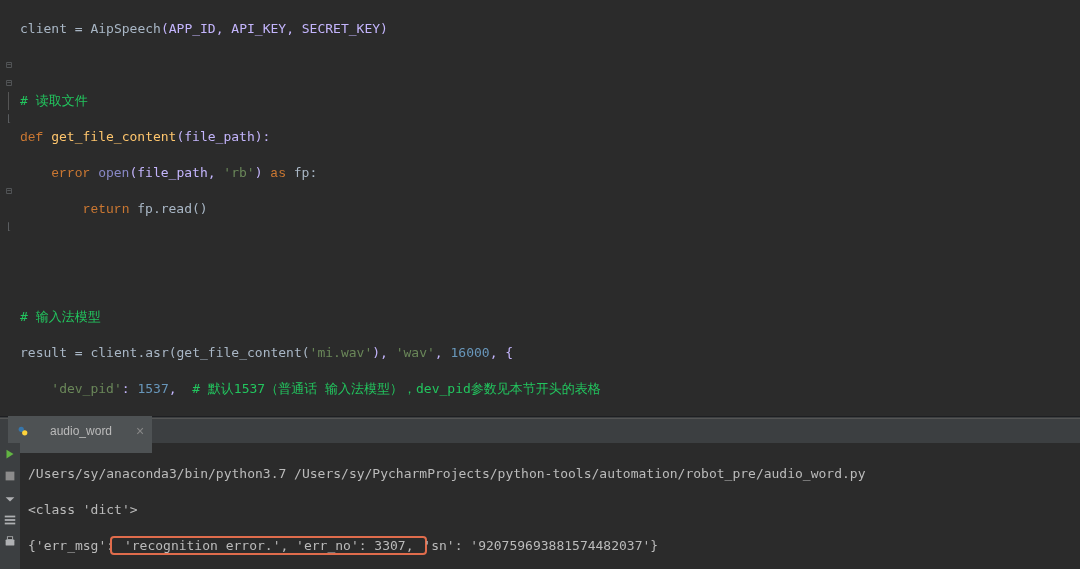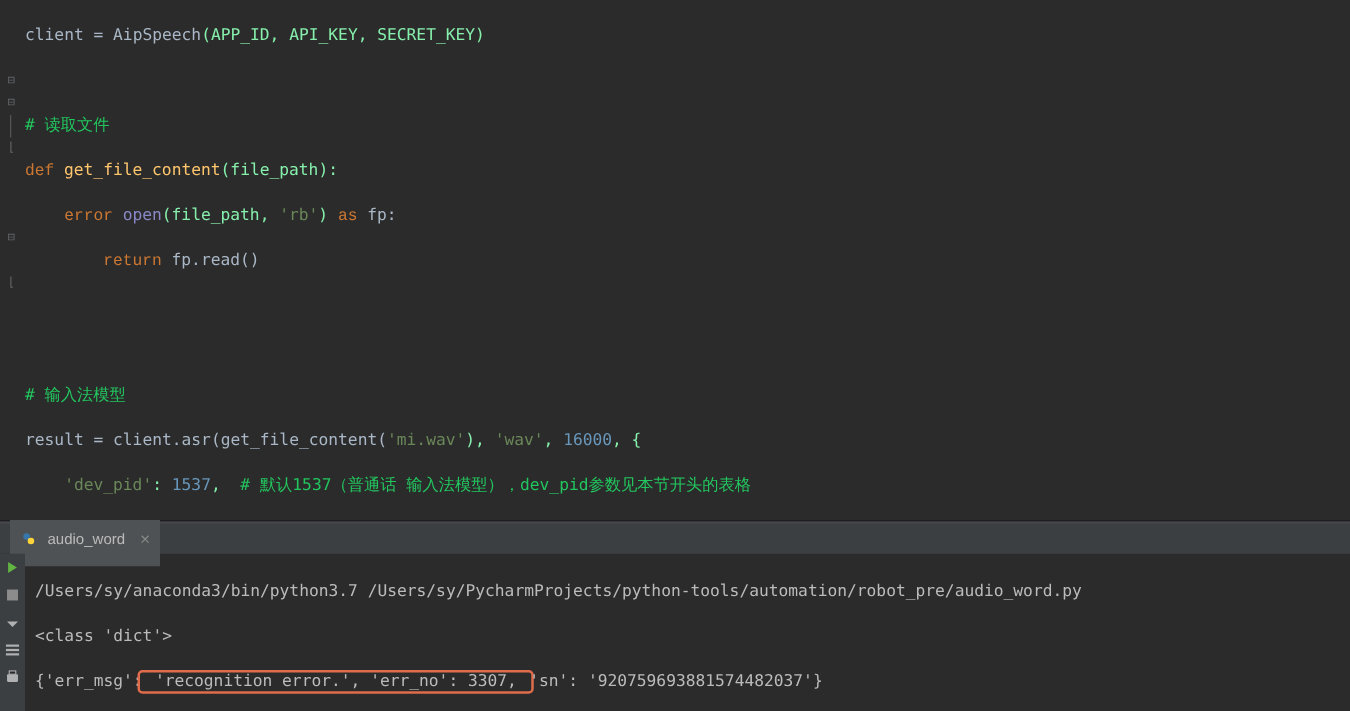--- a/index.html
+++ b/index.html
@@ -42,21 +42,21 @@
     }
     .code-line { height: 18px; }
     .tok-def { color: #a9b7c6; }
     .tok-kw { color: #cc7832; font-family: Liberation Mono, monospace; }
     .tok-func { color: #ffc66d; }
     .tok-str { color: #6a8759; }
     .tok-num { color: #6897bb; }
     .tok-comment { color: #22c55e; }
     .tok-builtin { color: #8888c6; }
     .tok-class { color: #a9b7c6; }
-    .tok-punc { color: #86efac; }
+    .tok-punc { color: #c4b5fd; }
 
     .panel-splitter { height: 3px; background: #3c3f41; border-top: 1px solid #1e1f22; border-bottom: 1px solid #555; cursor: ns-resize;}
     .console-area {
       background: #2b2b2b;
       height: 150px;
       display: flex;
       flex-direction: column;
     }
     .tabs-bar {
       height: 24px;
@@ -64,21 +64,21 @@
       display: flex;
       align-items: center;
       padding-left: 8px;
       font-family: -apple-system, 'Segoe UI', sans-serif;
       font-size: 12px;
       color: #bbbbbb;
     }
     .tab {
       display: flex;
       align-items: center;
-      gap: 8px;
+      gap: 20px;
       padding: 14px 8px;
       background: #4e5254;
       border-radius: 3px 3px 0 0;
       cursor: pointer;
     }
     .tab-icon { width: 14px; height: 14px; display:flex; align-items:center; justify-content:center;}
     .tab-close { margin-left: 4px; color: #888; font-size: 14px; cursor:pointer;}
     .console-body {
       flex: 1;
       display: flex;

